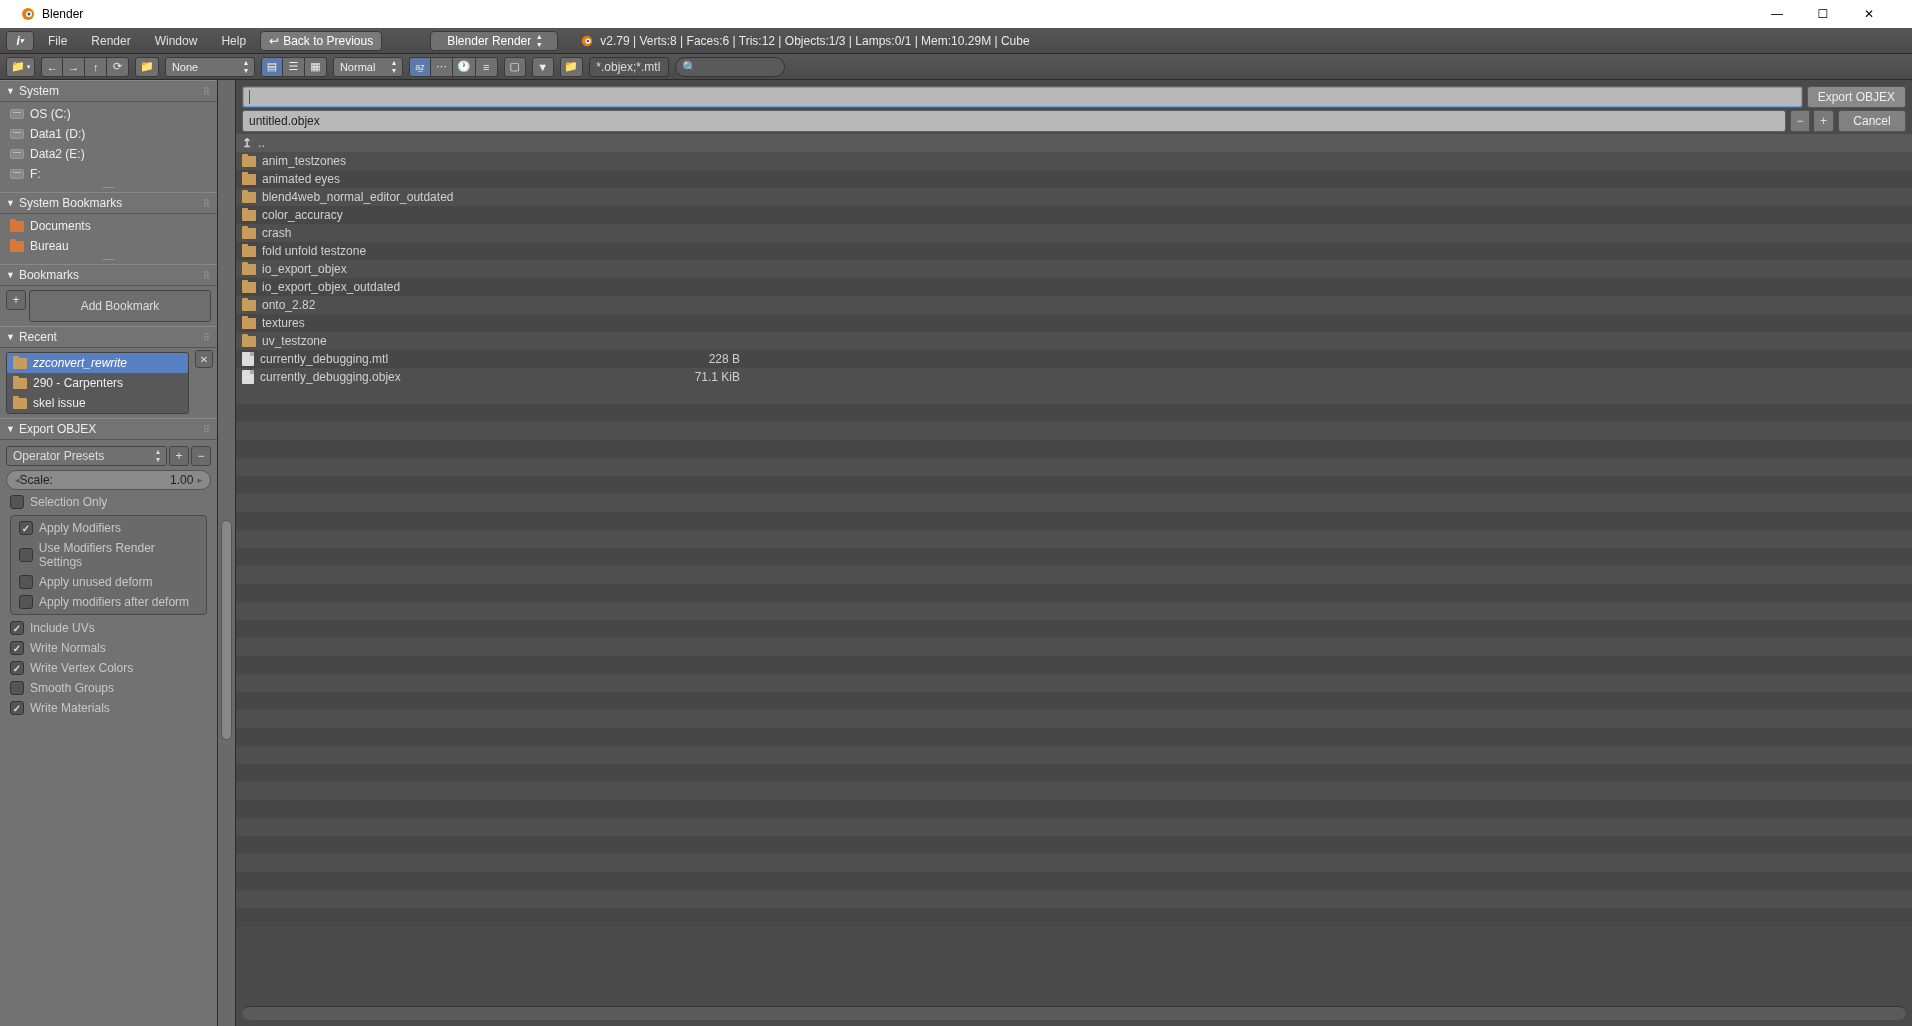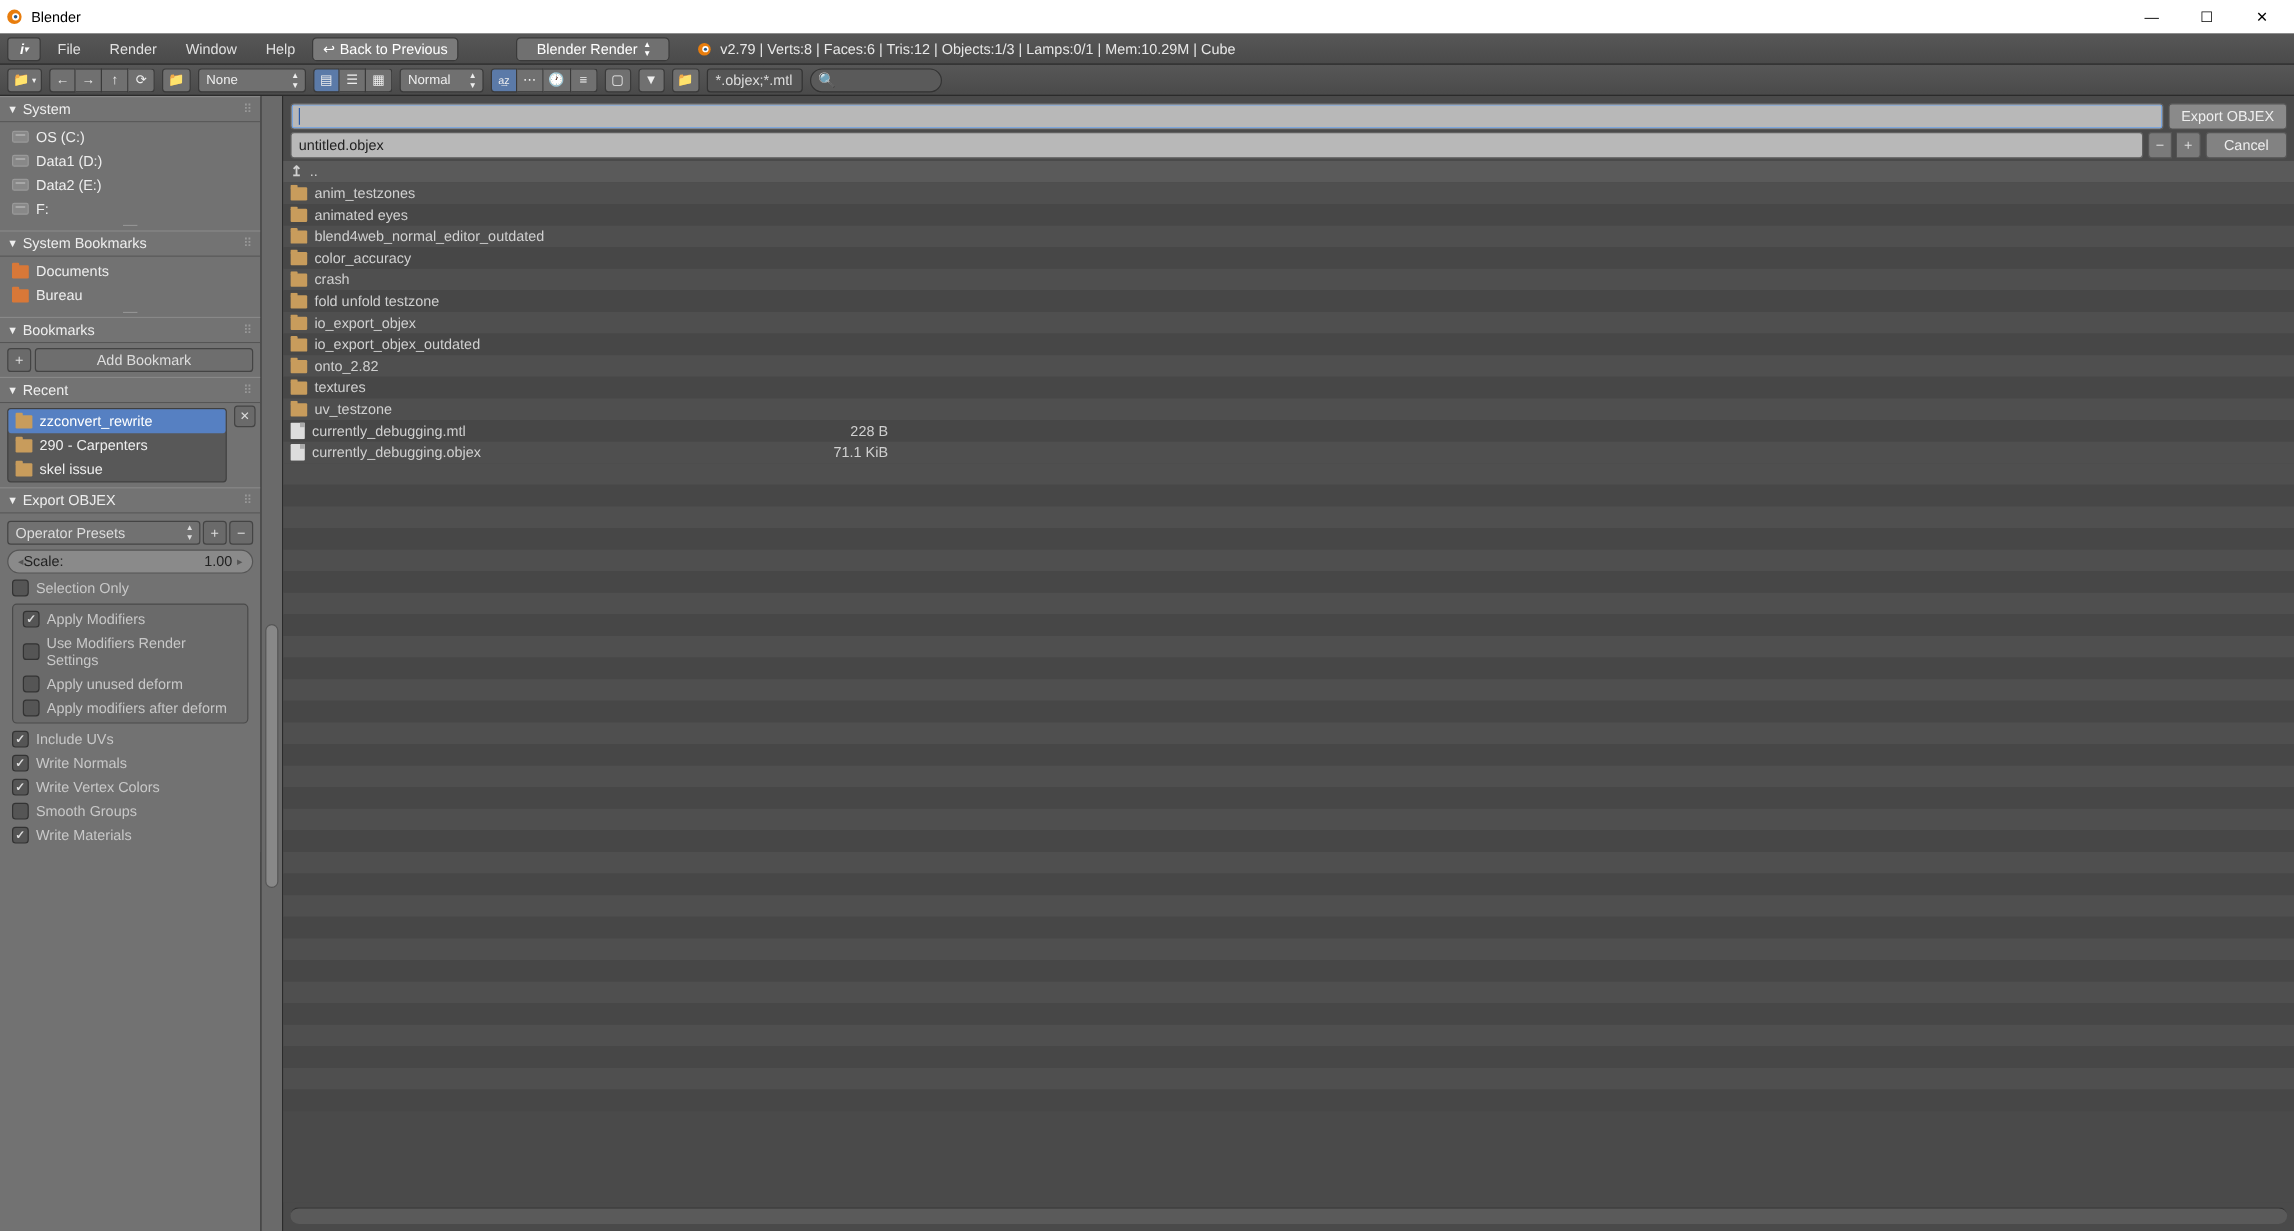--- a/index.html
+++ b/index.html
@@ -1,19 +1,19 @@
 <!DOCTYPE html>
 <html><head>
 <meta charset="utf-8">
 <style>
 * { margin: 0; padding: 0; box-sizing: border-box; font-family: "Segoe UI", Arial, sans-serif; user-select: none; }
 html, body { width: 100%; height: 100%; background: #3b3b3b; color: #c8c8c8; font-size: 12px; overflow: hidden; }
 
 
-.titlebar { height: 28px; background: #ffffff; display: flex; align-items: center; padding: 0 4px; color: #000; }
+.titlebar { height: 28px; background: #ffffff; display: flex; align-items: center; padding: 0 20px; color: #000; }
 .titlebar .app-icon { width: 16px; height: 16px; margin-right: 6px; display:inline-flex; }
 .titlebar .spacer { flex: 1; }
 .winbtn { width: 46px; height: 28px; display: flex; align-items: center; justify-content: center; color: #000; }
 
 
 .topbar { height: 26px; background: linear-gradient(#575757,#4a4a4a); border-bottom: 1px solid #2b2b2b; display: flex; align-items: center; padding-left: 6px; gap: 4px; }
 .info-btn { width: 28px; height: 20px; background: #707070; border: 1px solid #3a3a3a; border-radius: 3px; display: flex; align-items: center; justify-content: center; font-weight: bold; font-style: italic; color:#fff; }
 .menu-item { padding: 2px 10px; color: #e0e0e0; }
 .back-btn { display: flex; align-items: center; gap: 4px; background: #7a7a7a; border: 1px solid #3a3a3a; border-radius: 4px; padding: 1px 8px; color: #fff; height: 20px; }
 .render-select { margin-left: 44px; display: flex; align-items: center; background: #707070; border: 1px solid #3a3a3a; border-radius: 4px; padding: 1px 16px; height: 20px; color: #fff; }
@@ -40,32 +40,32 @@
 .scroll-thumb { position:absolute; left:3px; right:3px; top:440px; height:220px; background:#888; border-radius:6px; border:1px solid #555;}
 .mainpane { flex: 1; display: flex; flex-direction: column; background: #4a4a4a; }
 
 
 .panel-header { background: #737373; border-top: 1px solid #888; border-bottom: 1px solid #555; padding: 3px 6px; display: flex; align-items: center; gap: 4px; color: #eee; font-size:12px; }
 .panel-header .grip { margin-left:auto; color:#999; font-size:10px; letter-spacing:1px;}
 .panel-body { background: #727272; padding: 2px 4px; }
 .drive-item, .bm-item, .recent-item { display: flex; align-items: center; gap: 6px; padding: 3px 6px; color: #eee; border-radius: 2px; }
 .recent-list { background:#585858; border:1px solid #404040; border-radius:3px; margin:2px;}
 .recent-item { padding:3px 6px; }
-.recent-item.selected { background: #5680c2; color: #fff; }
+.recent-item.selected { background: #5680c2; color: #fff; font-style: italic; }
 .disk-icon { width:14px; height:10px; border:1px solid #999; border-radius:2px; background:#888; position:relative;}
 .disk-icon:before{content:"";position:absolute;left:2px;right:2px;top:2px;height:1px;background:#bbb;}
 .folder-icon-sm { width:14px; height:11px; background:#c89c5c; border-radius:1px; position:relative; }
 .folder-icon-sm:before { content:""; position:absolute; top:-2px; left:0; width:6px; height:3px; background:#c89c5c; border-radius:1px 1px 0 0;}
 .folder-icon-orange { width:14px; height:11px; background:#d87838; border-radius:1px; position:relative;}
 .folder-icon-orange:before { content:""; position:absolute; top:-2px; left:0; width:6px; height:3px; background:#d87838; border-radius:1px 1px 0 0;}
 .tri { font-size:9px; }
 .handle-line { height:6px; display:flex; align-items:center; justify-content:center; color:#999;}
 .add-bm-row { display:flex; gap:3px; padding:2px;}
 .plus-btn { width:20px; height:20px; background:#6a6a6a; border:1px solid #444; border-radius:3px; display:flex;align-items:center;justify-content:center;color:#ddd;}
-.add-bm-btn { flex:1; height:20px; background:#6e6e6e; border:1px solid #444; border-radius:3px; display:flex;align-items:center;justify-content:center;color:#ddd;}
+.add-bm-btn { flex:1; height:32px; background:#6e6e6e; border:1px solid #444; border-radius:3px; display:flex;align-items:center;justify-content:center;color:#ddd;}
 .remove-btn { width:18px; height:18px; background:#6a6a6a; border:1px solid #444; border-radius:3px; display:flex; align-items:center; justify-content:center; color:#ddd; font-size:10px;}
 .field-row { display:flex; align-items:center; background:#8a8a8a; border:1px solid #555; border-radius:10px; height:20px; padding:0 8px; margin:2px 4px; color:#222;}
 .field-row .label{ flex:0 0 auto; }
 .field-row .val{ margin-left:auto; }
 .field-row .chev{ color:#555; font-size:9px;}
 .op-preset { display:flex; gap:2px; padding:2px 4px;}
 .op-preset .sel{ flex:1; height:20px; background:#717171; border:1px solid #444; border-radius:3px; display:flex; align-items:center; padding:0 6px; justify-content:space-between; color:#ddd;}
 .check-row { display:flex; align-items:center; gap:6px; padding:3px 8px;}
 .checkbox { width:14px; height:14px; background:#555; border:1px solid #333; border-radius:3px; display:flex; align-items:center; justify-content:center; color:#ddd; font-size:10px;}
 .checkbox.checked:after{ content:"✓"; font-weight:bold;}

